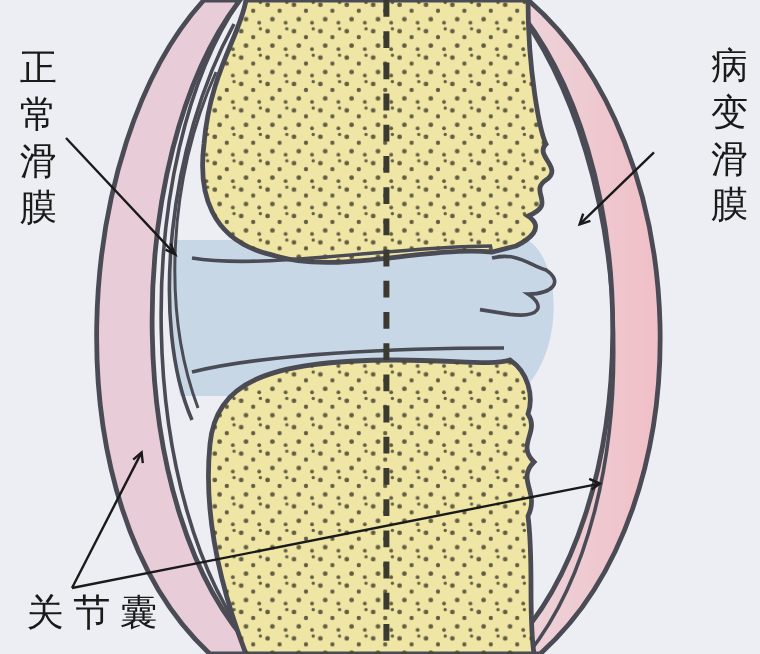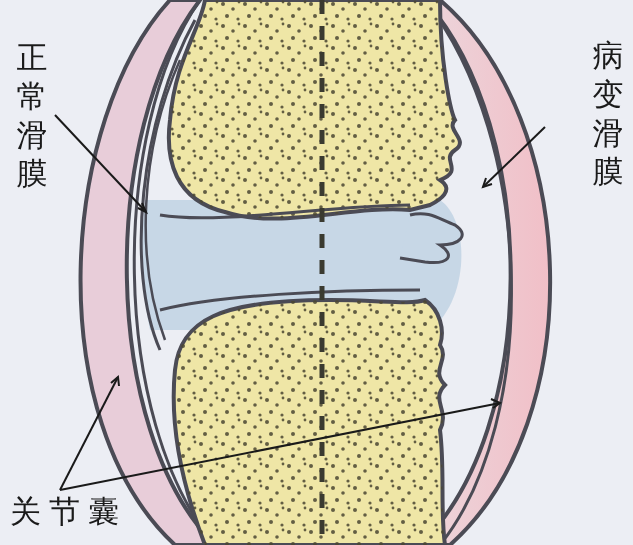--- a/index.html
+++ b/index.html
@@ -72,14 +72,14 @@
     <span>膜</span>
   </div>
 
   <div class="label vert" style="left:590px;top:36px;">
     <span>病</span>
     <span>变</span>
     <span>滑</span>
     <span>膜</span>
   </div>
 
-  <div class="label horiz" style="left:10px;top:492px;">关节囊</div>
+  <div class="label horiz" style="left:22px;top:492px;">关节囊</div>
 </div>
 
 </body></html>

